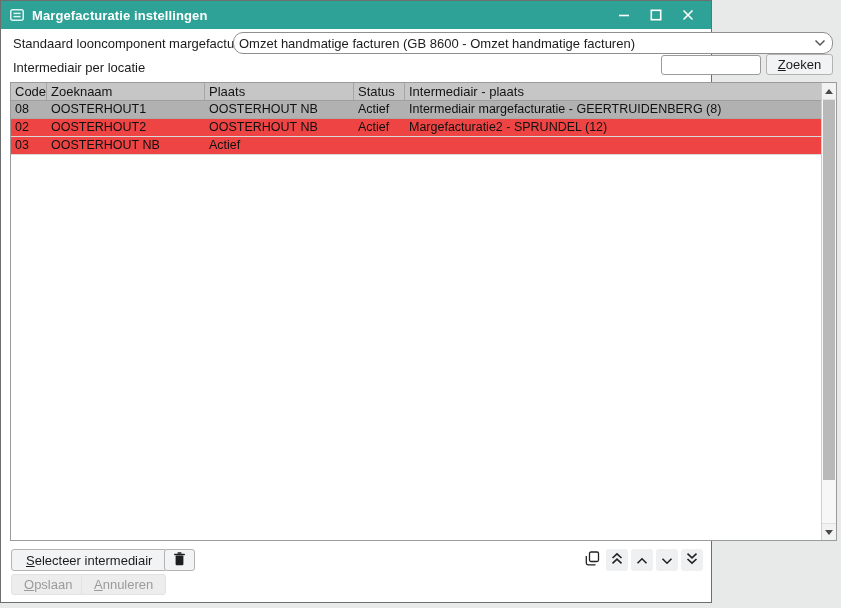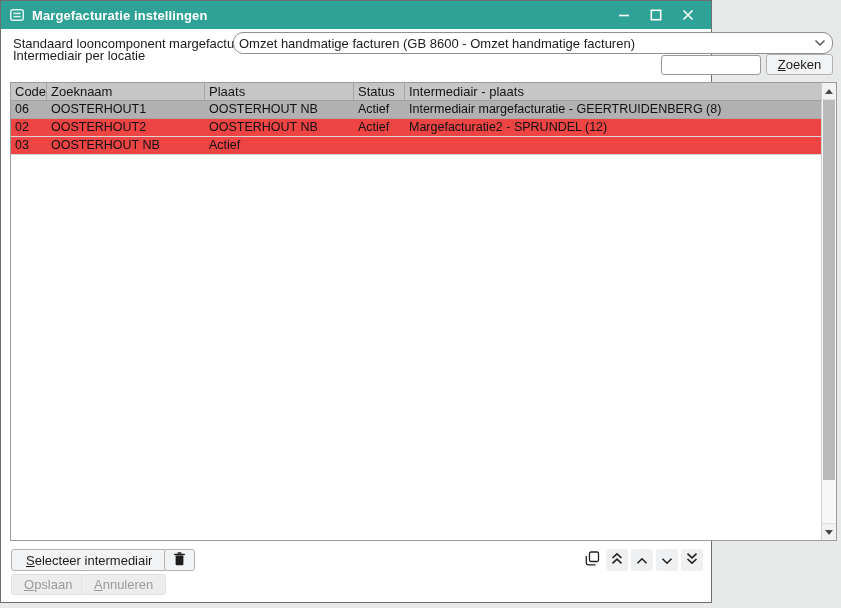--- a/index.html
+++ b/index.html
@@ -22,21 +22,21 @@
   }
   .win-icon{margin-left:9px;display:flex;align-items:center;}
   .titlebar .title{
     margin-left:8px;color:#ffffff;font-size:13px;font-weight:bold;letter-spacing:.1px;
   }
   .controls{margin-left:auto;display:flex;align-items:center;gap:14px;margin-right:14px;}
   .ctrl{width:18px;height:18px;display:flex;align-items:center;justify-content:center;cursor:pointer;}
   
   .lbl{position:absolute;font-size:13px;color:#1c1c1c;white-space:nowrap;}
   .lbl-loon{left:12px;top:35px;}
-  .lbl-loc{left:12px;top:47px;}
+  .lbl-loc{left:12px;top:59px;}
   .select{
     position:absolute;left:232px;top:31px;width:600px;height:22px;
     box-sizing:border-box;border:1px solid #8f8f8f;border-radius:10px;background:#fff;
     display:flex;align-items:center;cursor:pointer;
   }
   .select .sel-text{
     flex:1;font-size:13px;padding-left:5px;white-space:nowrap;overflow:hidden;
   }
   .select .chev{margin-right:6px;display:flex;align-items:center;}
   .search-input{
@@ -151,21 +151,21 @@
   <div class="table">
     <div class="thead tgrid">
       <div class="cell">Code</div>
       <div class="cell">Zoeknaam</div>
       <div class="cell">Plaats</div>
       <div class="cell">Status</div>
       <div class="cell">Intermediair - plaats</div>
     </div>
     <div class="tbody">
       <div class="t-row tgrid selected">
-        <div class="cell">06</div>
+        <div class="cell">08</div>
         <div class="cell">OOSTERHOUT1</div>
         <div class="cell">OOSTERHOUT NB</div>
         <div class="cell">Actief</div>
         <div class="cell">Intermediair margefacturatie - GEERTRUIDENBERG (8)</div>
       </div>
       <div class="t-row tgrid">
         <div class="cell">02</div>
         <div class="cell">OOSTERHOUT2</div>
         <div class="cell">OOSTERHOUT NB</div>
         <div class="cell">Actief</div>

